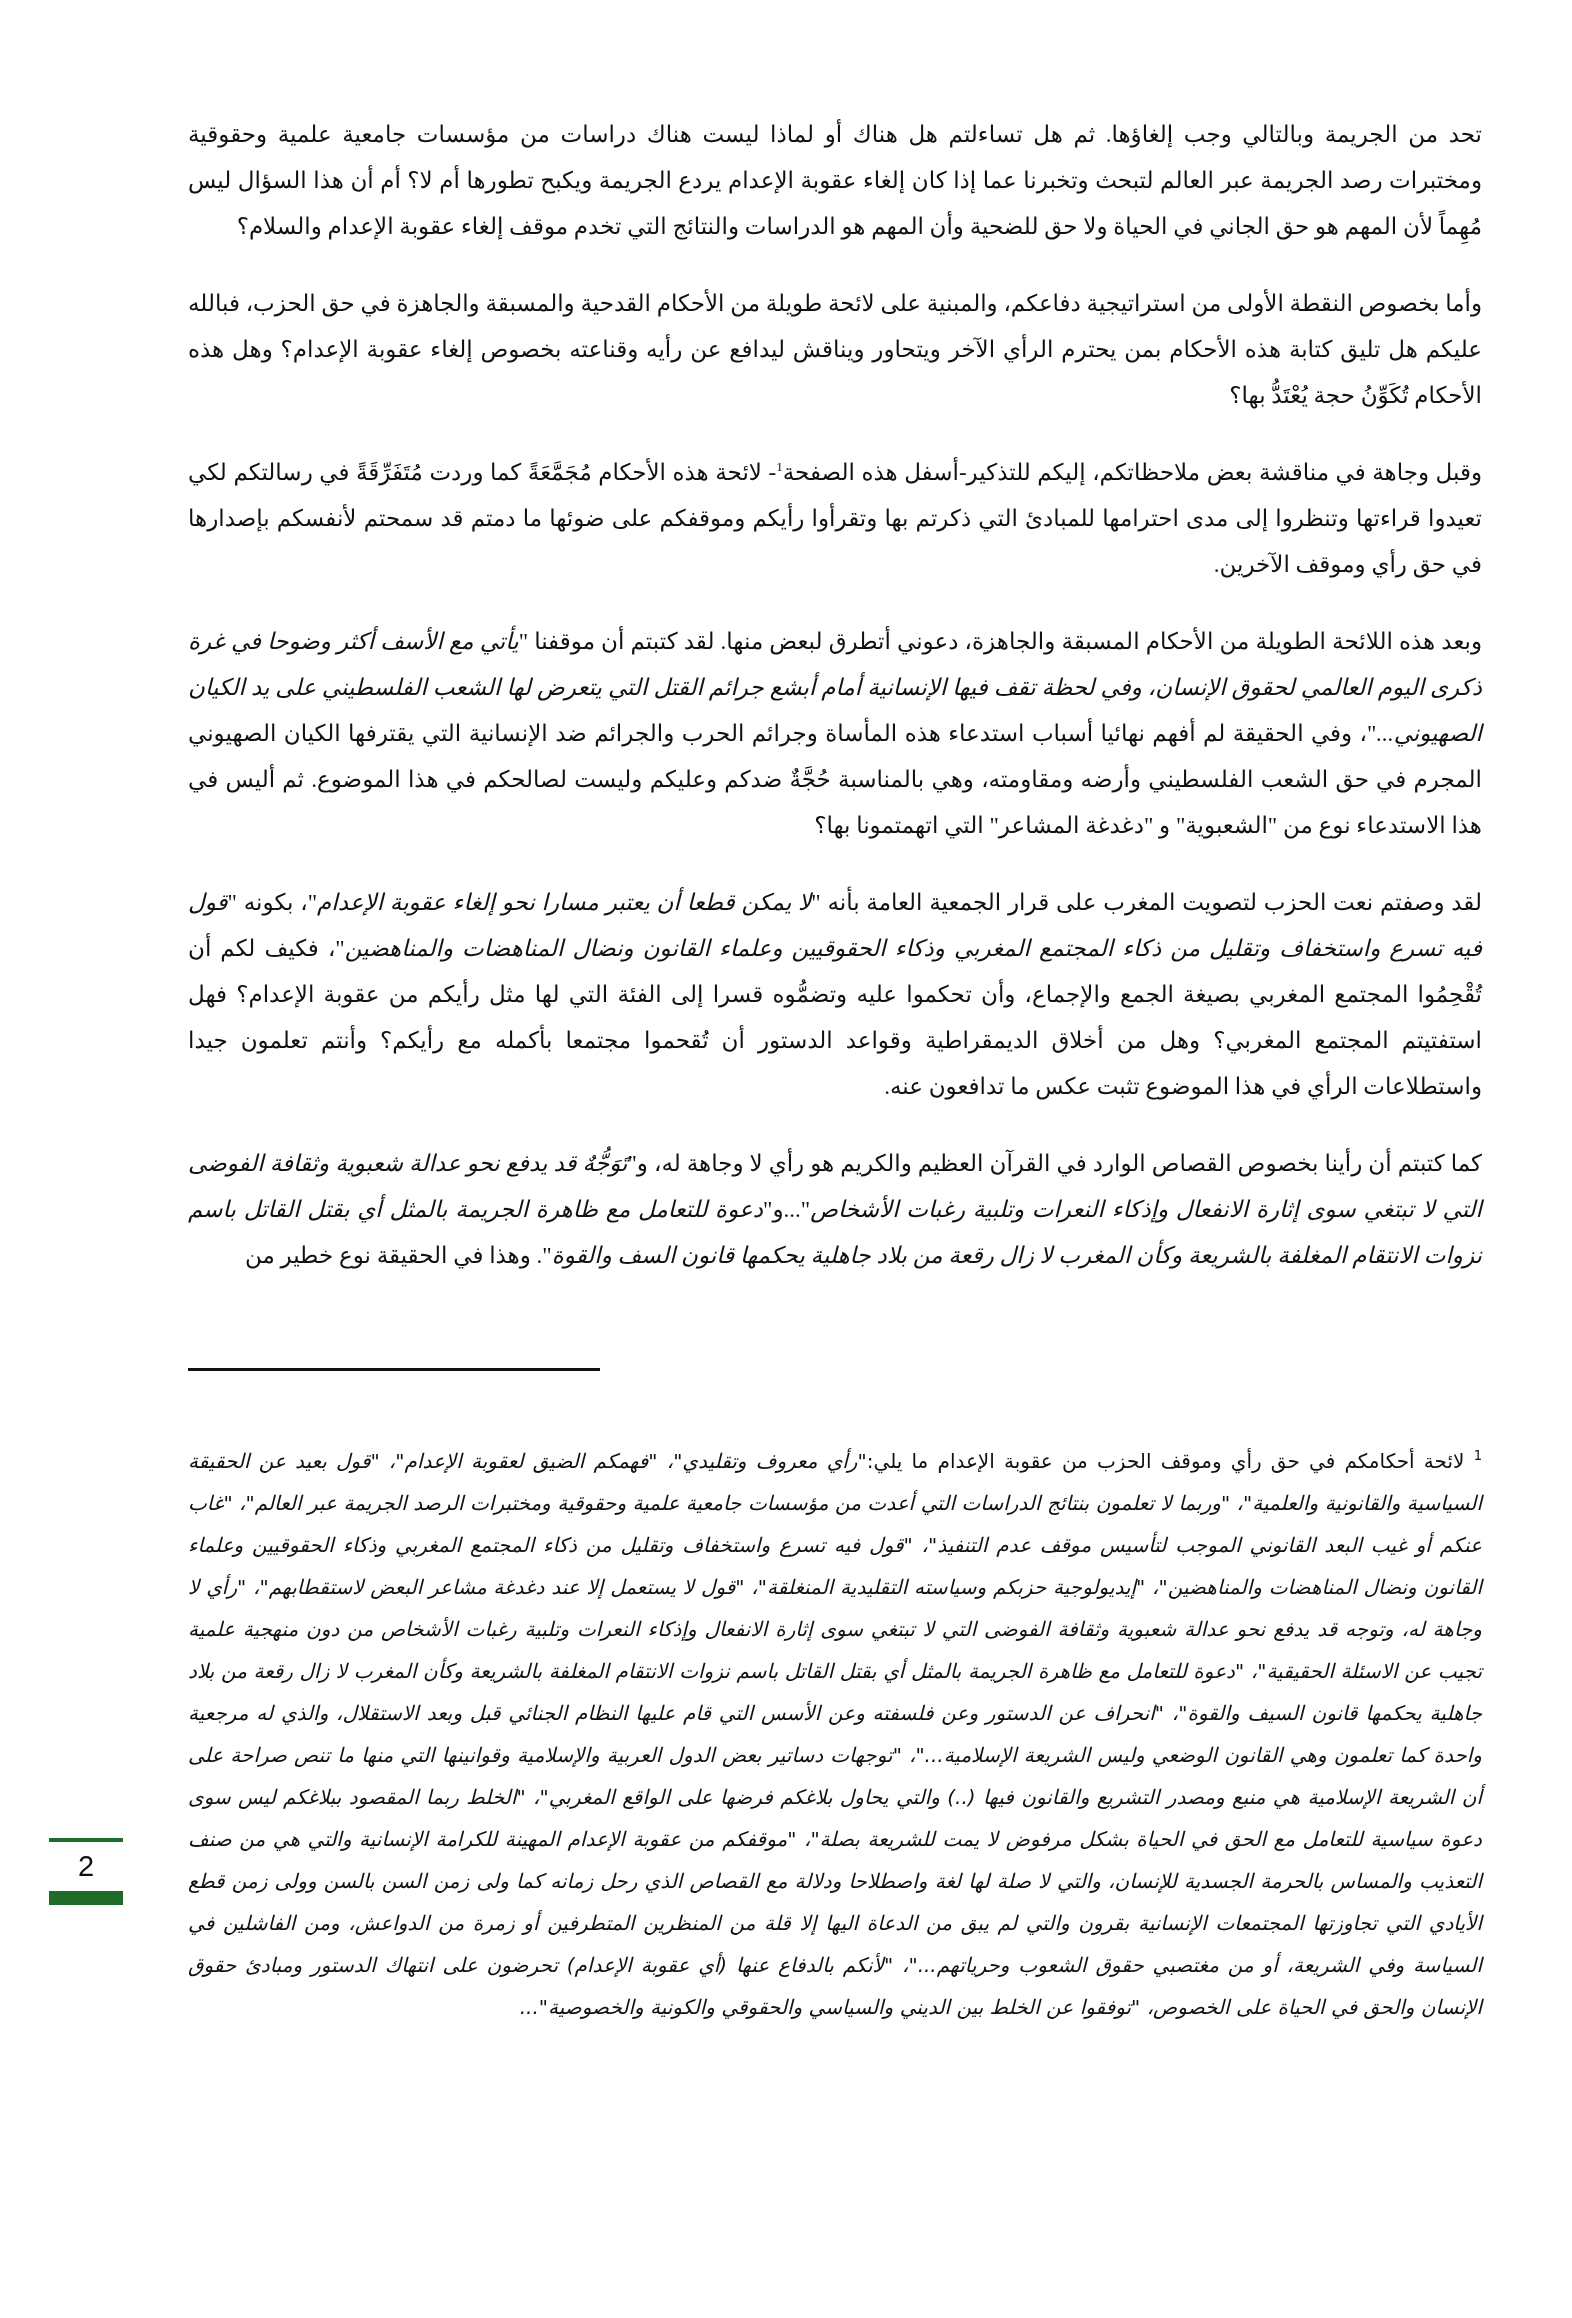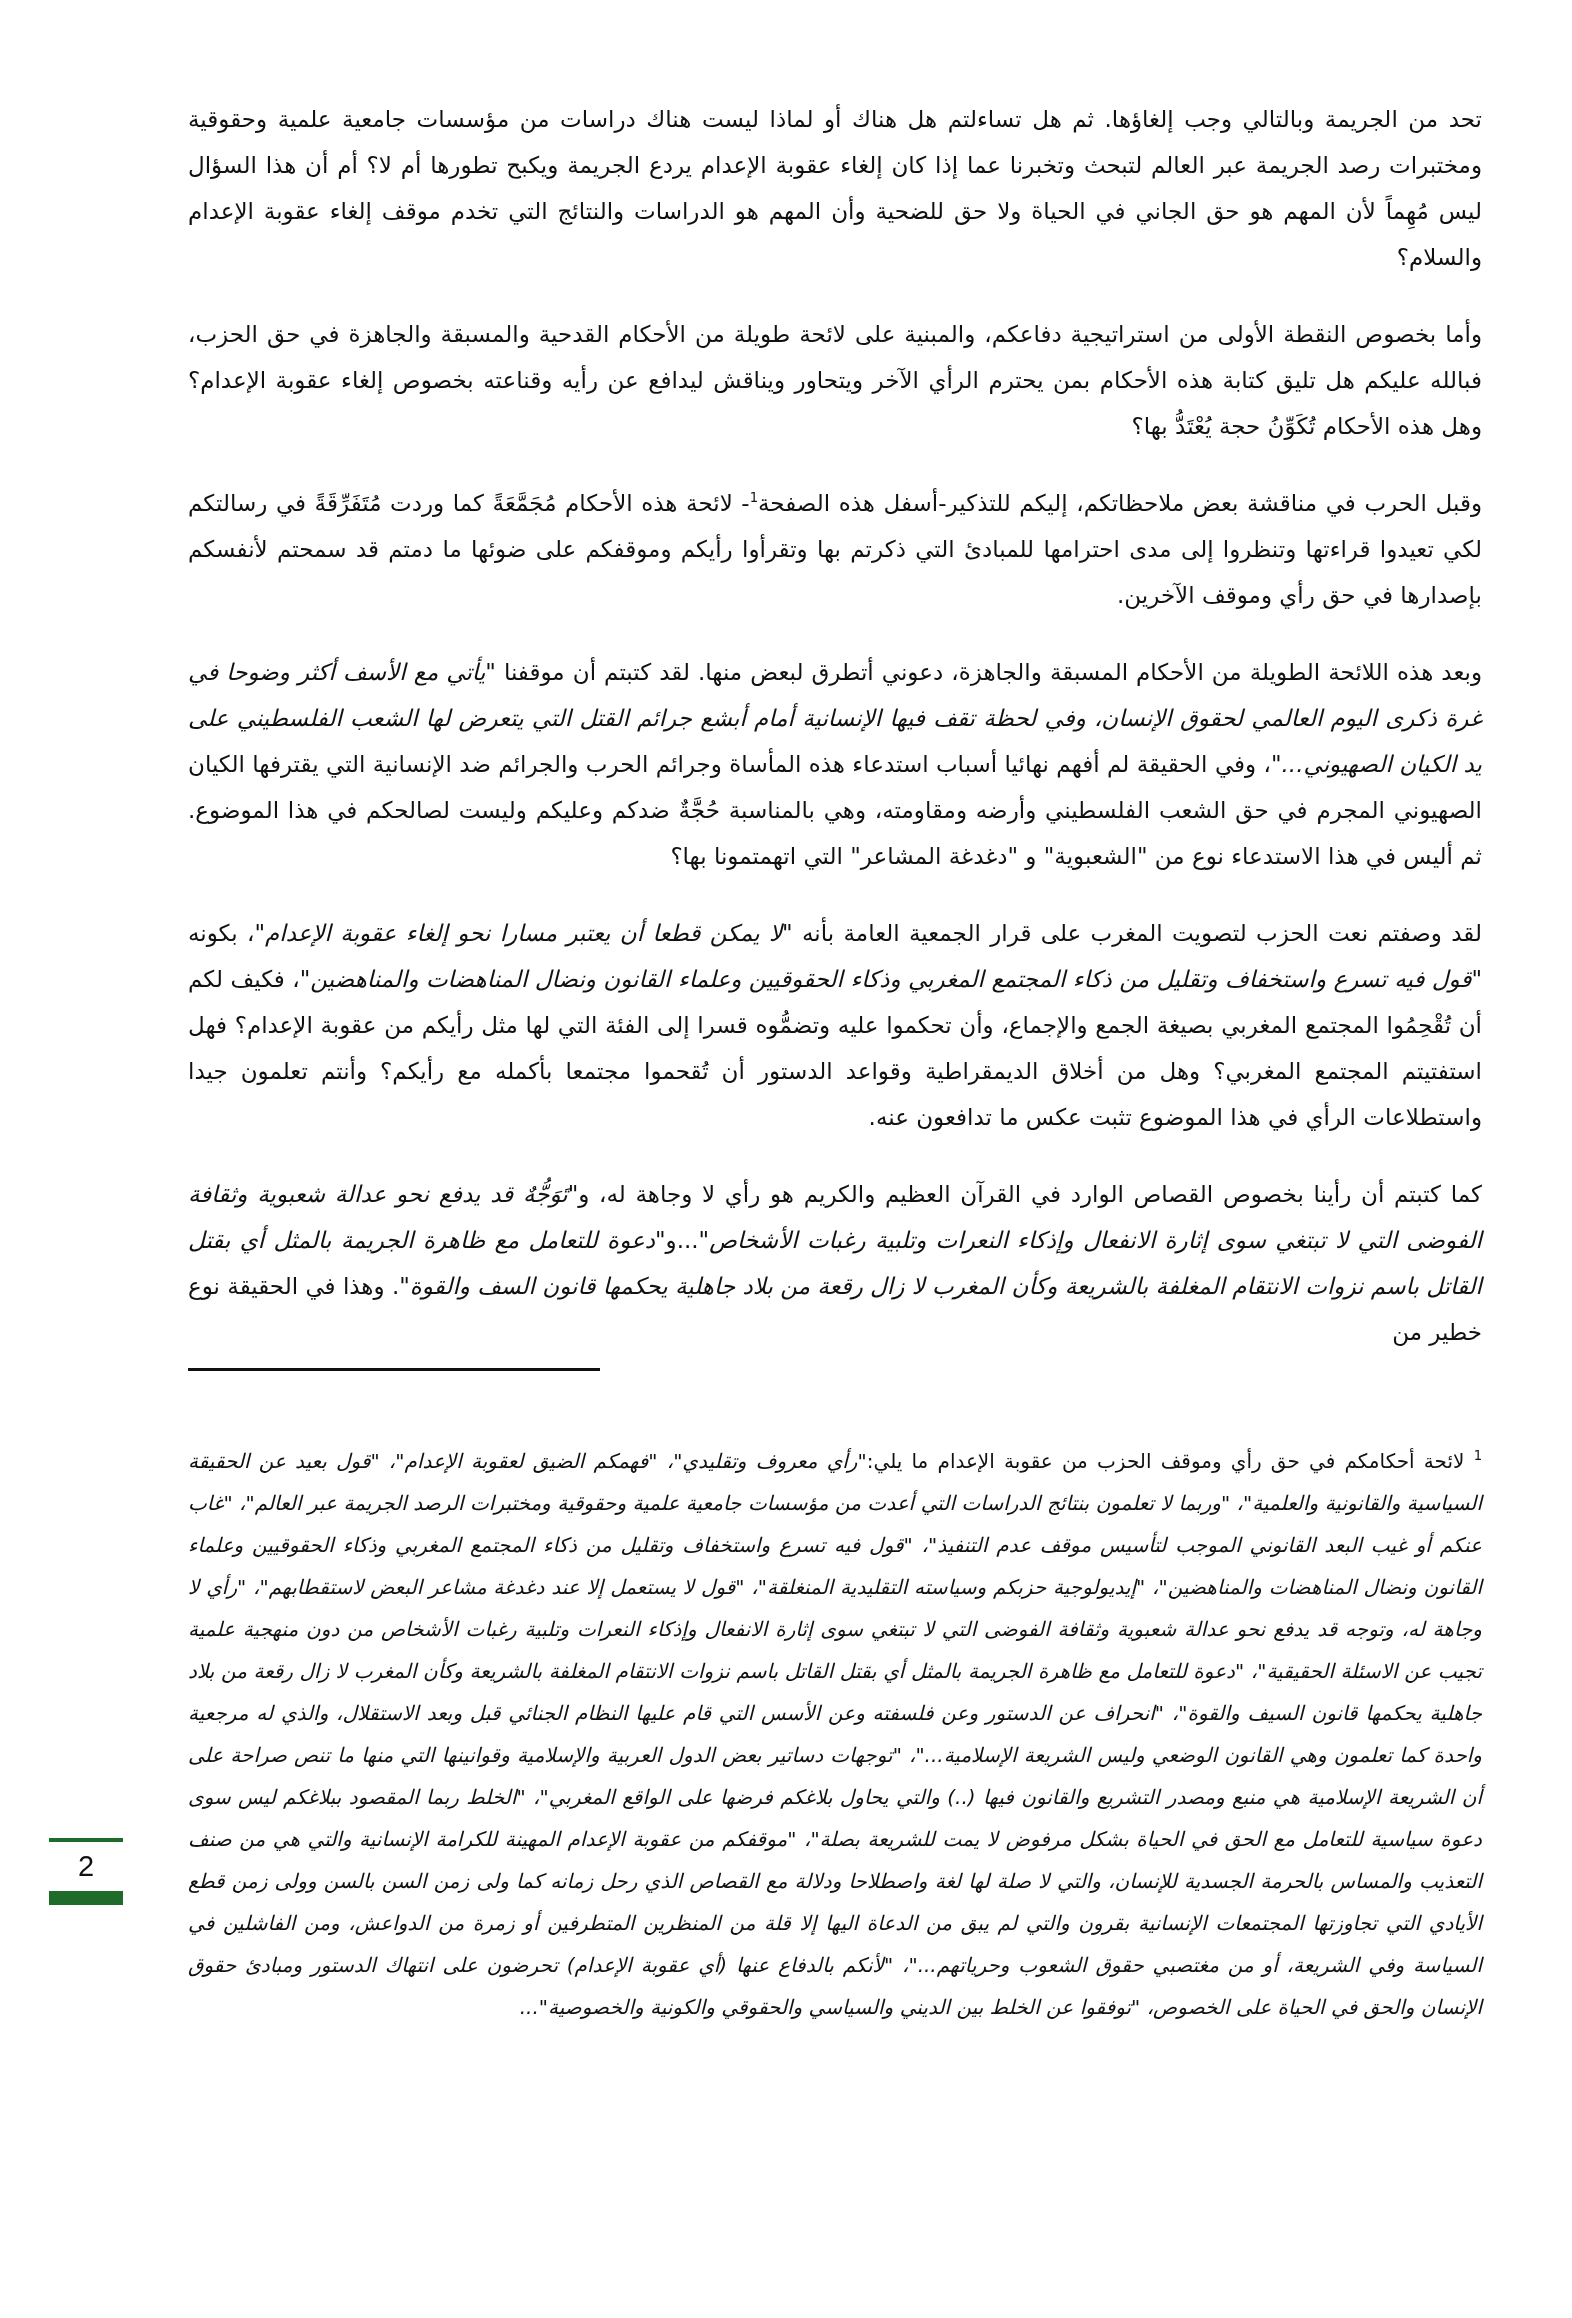--- a/index.html
+++ b/index.html
@@ -1,23 +1,23 @@
 <!DOCTYPE html>
 <html style="font-size:11.8px"><head>
 <meta charset="utf-8">
 <style>
   html, body { margin: 0; padding: 0; background: #ffffff; }
   body {
     width: 1572px; height: 2319px; position: relative; overflow: hidden;
     font-family: "DejaVu Sans", sans-serif; color: #111111;
   }
   .page-body {
-    position: absolute; left: 188px; top: 96px; width: 1294px;
+    position: absolute; left: 188px; top: 112px; width: 1294px;
     direction: rtl; text-align: justify;
-    font-size: 23px; line-height: 46px;
+    font-size: 23px; line-height: 46px; font-family: Liberation Serif, serif;
   }
   .para { margin: 0 0 31px 0; }
   .para span { }
   .it { font-style: italic; }
   .sup { font-size: 13.2px; vertical-align: super; line-height: 0; }
   .footnote-rule {
     position: absolute; left: 188px; top: 1368px; width: 412px; height: 2.9px;
     background: #111111;
   }
   .footnote {
@@ -41,21 +41,21 @@
 <main class="page-body">
   <p class="para">
     <span>تحد من الجريمة وبالتالي وجب إلغاؤها. ثم هل تساءلتم هل هناك أو لماذا ليست هناك دراسات من مؤسسات جامعية علمية وحقوقية ومختبرات رصد الجريمة عبر العالم لتبحث وتخبرنا عما إذا كان إلغاء عقوبة الإعدام يردع الجريمة ويكبح تطورها أم لا؟ أم أن هذا السؤال ليس مُهِماً لأن المهم هو حق الجاني في الحياة ولا حق للضحية وأن المهم هو الدراسات والنتائج التي تخدم موقف إلغاء عقوبة الإعدام والسلام؟</span>
   </p>
 
   <p class="para">
     <span>وأما بخصوص النقطة الأولى من استراتيجية دفاعكم، والمبنية على لائحة طويلة من الأحكام القدحية والمسبقة والجاهزة في حق الحزب، فبالله عليكم هل تليق كتابة هذه الأحكام بمن يحترم الرأي الآخر ويتحاور ويناقش ليدافع عن رأيه وقناعته بخصوص إلغاء عقوبة الإعدام؟ وهل هذه الأحكام تُكَوِّنُ حجة يُعْتَدُّ بها؟</span>
   </p>
 
   <p class="para">
-    <span>وقبل الحرب في مناقشة بعض ملاحظاتكم، إليكم للتذكير-أسفل هذه الصفحة</span><span class="sup">1</span><span>- لائحة هذه الأحكام مُجَمَّعَةً كما وردت مُتَفَرِّقَةً في رسالتكم لكي تعيدوا قراءتها وتنظروا إلى مدى احترامها للمبادئ التي ذكرتم بها وتقرأوا رأيكم وموقفكم على ضوئها ما دمتم قد سمحتم لأنفسكم بإصدارها في حق رأي وموقف الآخرين.</span>
+    <span>وقبل وجاهة في مناقشة بعض ملاحظاتكم، إليكم للتذكير-أسفل هذه الصفحة</span><span class="sup">1</span><span>- لائحة هذه الأحكام مُجَمَّعَةً كما وردت مُتَفَرِّقَةً في رسالتكم لكي تعيدوا قراءتها وتنظروا إلى مدى احترامها للمبادئ التي ذكرتم بها وتقرأوا رأيكم وموقفكم على ضوئها ما دمتم قد سمحتم لأنفسكم بإصدارها في حق رأي وموقف الآخرين.</span>
   </p>
 
   <p class="para">
     <span>وبعد هذه اللائحة الطويلة من الأحكام المسبقة والجاهزة، دعوني أتطرق لبعض منها. لقد كتبتم أن موقفنا "</span><span class="it">يأتي مع الأسف أكثر وضوحا في غرة ذكرى اليوم العالمي لحقوق الإنسان، وفي لحظة تقف فيها الإنسانية أمام أبشع جرائم القتل التي يتعرض لها الشعب الفلسطيني على يد الكيان الصهيوني...</span><span>"، وفي الحقيقة لم أفهم نهائيا أسباب استدعاء هذه المأساة وجرائم الحرب والجرائم ضد الإنسانية التي يقترفها الكيان الصهيوني المجرم في حق الشعب الفلسطيني وأرضه ومقاومته، وهي بالمناسبة حُجَّةٌ ضدكم وعليكم وليست لصالحكم في هذا الموضوع. ثم أليس في هذا الاستدعاء نوع من "الشعبوية" و "دغدغة المشاعر" التي اتهمتمونا بها؟</span>
   </p>
 
   <p class="para">
     <span>لقد وصفتم نعت الحزب لتصويت المغرب على قرار الجمعية العامة بأنه "</span><span class="it">لا يمكن قطعا أن يعتبر مسارا نحو إلغاء عقوبة الإعدام</span><span>"، بكونه "</span><span class="it">قول فيه تسرع واستخفاف وتقليل من ذكاء المجتمع المغربي وذكاء الحقوقيين وعلماء القانون ونضال المناهضات والمناهضين</span><span>"، فكيف لكم أن تُقْحِمُوا المجتمع المغربي بصيغة الجمع والإجماع، وأن تحكموا عليه وتضمُّوه قسرا إلى الفئة التي لها مثل رأيكم من عقوبة الإعدام؟ فهل استفتيتم المجتمع المغربي؟ وهل من أخلاق الديمقراطية وقواعد الدستور أن تُقحموا مجتمعا بأكمله مع رأيكم؟ وأنتم تعلمون جيدا واستطلاعات الرأي في هذا الموضوع تثبت عكس ما تدافعون عنه.</span>
   </p>
 

